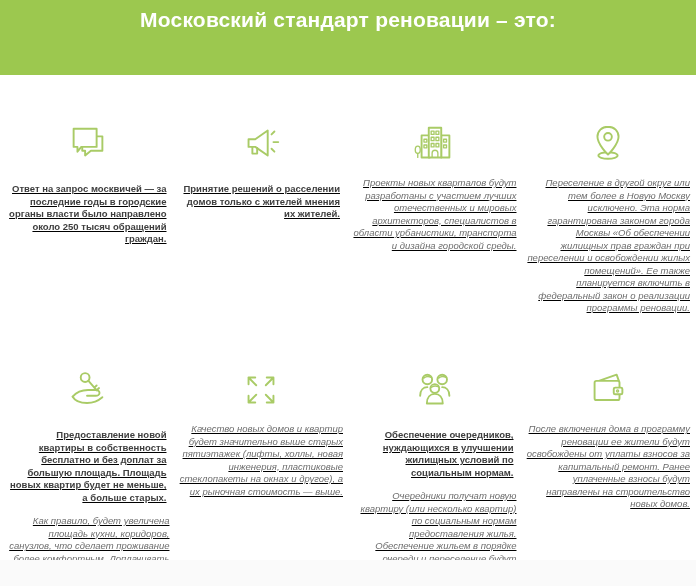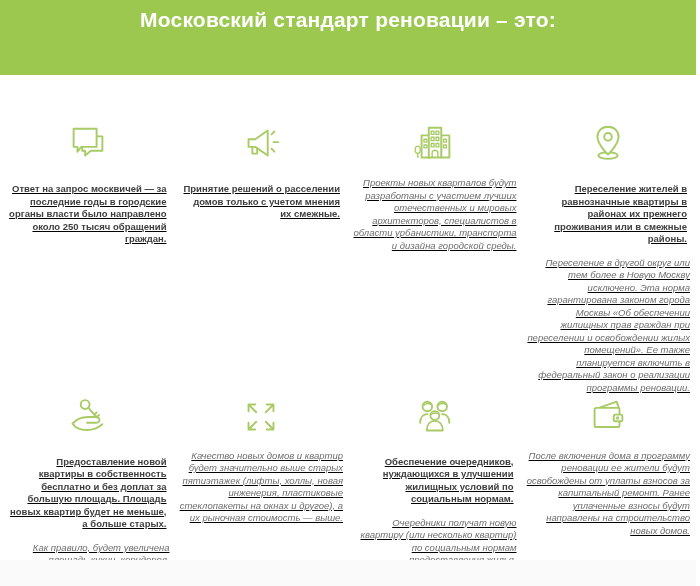--- a/index.html
+++ b/index.html
@@ -87,21 +87,21 @@
     </div>
 
     <div class="card">
       <div class="icon-wrap">
         <svg width="46" height="46" viewBox="0 0 48 48">
           <path class="ic" d="M11 19 h7 l13 -9 v26 l-13 -9 h-7 z"></path>
           <path class="ic" d="M15 27 v7 h5 v-6"></path>
           <path class="ic" d="M35 14 l3 -3 M37 22 h5 M35 29 l3 3"></path>
         </svg>
       </div>
-      <div class="card-title">Принятие решений о расселении домов только с учетом мнения их смежные.</div>
+      <div class="card-title">Принятие решений о расселении домов только с жителей мнения их жителей.</div>
     </div>
 
     <div class="card">
       <div class="icon-wrap">
         <svg width="46" height="46" viewBox="0 0 48 48">
           <rect class="ic" x="10" y="15" width="8.5" height="23"></rect>
           <rect class="ic" x="30.5" y="15" width="8.5" height="23"></rect>
           <rect class="ic-fill" x="17.5" y="7" width="13" height="31"></rect>
           <rect class="ic-thin" x="20" y="10.5" width="3" height="3.5"></rect>
           <rect class="ic-thin" x="25" y="10.5" width="3" height="3.5"></rect>
@@ -122,21 +122,20 @@
     </div>
 
     <div class="card">
       <div class="icon-wrap">
         <svg width="46" height="46" viewBox="0 0 48 48">
           <ellipse class="ic" cx="24" cy="36" rx="10" ry="3.4"></ellipse>
           <path class="ic-fill" d="M24 6 c-6.6 0 -11 4.6 -11 10.5 C13 24.5 24 35 24 35 s11 -10.5 11 -18.5 C35 10.6 30.6 6 24 6 z"></path>
           <circle class="ic" cx="24" cy="16.5" r="4"></circle>
         </svg>
       </div>
-      <div class="card-title">Переселение жителей в равнозначные квартиры в районах их прежнего проживания или в смежные районы.</div>
       <div class="card-desc">Переселение в другой округ или тем более в Новую Москву исключено. Эта норма гарантирована законом города Москвы «Об обеспечении жилищных прав граждан при переселении и освобождении жилых помещений». Ее также планируется включить в федеральный закон о реализации программы реновации.</div>
     </div>
 
   </div>
 
   <div class="cards row2">
 
     <div class="card">
       <div class="icon-wrap">
         <svg width="46" height="46" viewBox="0 0 48 48">

